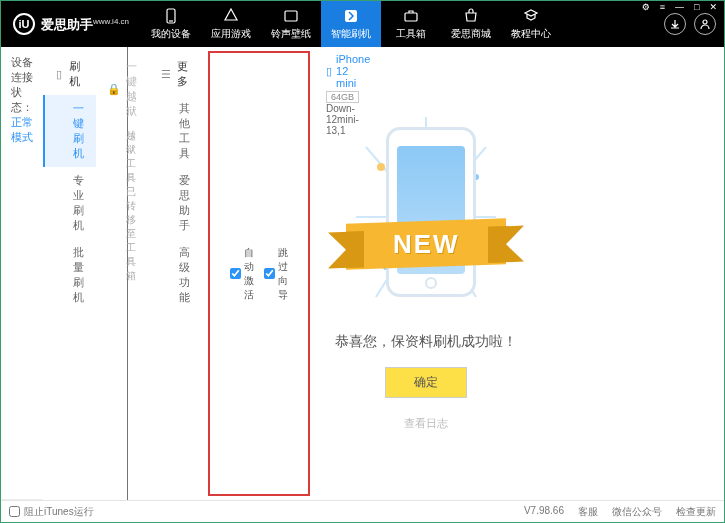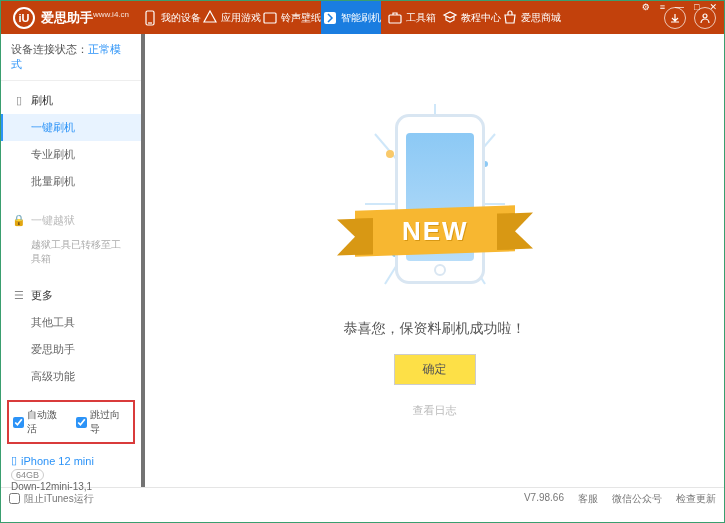--- a/index.html
+++ b/index.html
@@ -1,47 +1,47 @@
 <!DOCTYPE html>
 <html><head>
 <meta charset="utf-8">
 <style>
 *{margin:0;padding:0;box-sizing:border-box;font-family:"Microsoft YaHei","PingFang SC",sans-serif}
 body{background:#fff;width:725px;height:523px;overflow:hidden;border:1px solid #3a9e6f}
-.titlebar{height:33px;background:#c2410c;display:flex;align-items:center;color:#fff}
+.titlebar{height:46px;background:#000000;display:flex;align-items:center;color:#fff}
 .logo-area{display:flex;align-items:center;padding:0 12px;gap:6px}
 .logo-circle{width:22px;height:22px;border:2px solid #fff;border-radius:50%;display:flex;align-items:center;justify-content:center;font-size:11px;font-weight:bold}
 .logo-text{display:flex;flex-direction:row;line-height:1}
 .logo-title{font-size:13px;font-weight:bold}
 .logo-url{font-size:8px;opacity:.85}
 .nav{display:flex;flex:1;height:100%}
-.nav-item{width:60px;display:flex;flex-direction:row;align-items:center;justify-content:center;gap:2px;font-size:10px;cursor:pointer}
+.nav-item{width:60px;display:flex;flex-direction:column;align-items:center;justify-content:center;gap:2px;font-size:10px;cursor:pointer}
 .nav-item.active{background:#1a7de0}
 .nav-icon{width:18px;height:18px;display:flex;align-items:center;justify-content:center}
 .title-right{display:flex;align-items:center;gap:4px;padding-right:8px}
 .circle-btn{width:22px;height:22px;border:1.5px solid rgba(255,255,255,.7);border-radius:50%;display:flex;align-items:center;justify-content:center;cursor:pointer;margin-left:4px}
 .win-controls{position:absolute;top:2px;right:6px;display:flex;gap:6px;font-size:9px;color:#fff}
 .win-controls span{cursor:pointer;padding:0 2px}
 .body-area{display:flex;height:calc(100% - 46px - 22px)}
-.sidebar{width:144px;border-right:4px solid #737373;display:flex;flex-direction:column;font-size:11px;color:#555}
+.sidebar{width:127px;border-right:1px solid #737373;display:flex;flex-direction:row;font-size:11px;color:#555}
 .status-row{padding:8px 10px;border-bottom:1px solid #eee;font-size:11px}
 .status-val{color:#2c93f7}
 .side-section{padding:6px 0}
 .side-header{display:flex;align-items:center;gap:6px;padding:6px 12px;color:#333;font-size:11px}
 .side-header .sicon{width:12px;height:12px;display:flex;align-items:center;justify-content:center;color:#888}
 .side-item{padding:6px 12px 6px 30px;cursor:pointer;color:#666}
 .side-item.active{background:#e8f3ff;color:#2c93f7;border-left:2px solid #2c93f7;padding-left:28px}
 .side-note{padding:4px 12px 4px 30px;color:#aaa;font-size:10px;line-height:1.4}
 .lock-header{color:#bbb}
-.checkbox-row{border:2px solid #d93b3b;margin:4px 6px;padding:6px 4px;display:flex;gap:10px;font-size:10px}
+.checkbox-row{border:2px solid #d93b3b;margin:4px 6px;padding:6px 20px;display:flex;gap:10px;font-size:10px}
 .chk{display:flex;align-items:center;gap:3px;cursor:pointer}
 .chk input{accent-color:#2c93f7;width:11px;height:11px}
 .device-block{padding:6px 10px;font-size:10px;color:#666}
 .device-name{color:#2c93f7;font-size:11px;display:flex;align-items:center;gap:4px}
-.storage-badge{display:inline-block;border:1px solid #ccc;border-radius:6px;padding:0 4px;font-size:9px;color:#888;margin-top:2px}
+.storage-badge{display:inline-block;border:1px solid #ccc;border-radius:0;padding:0 4px;font-size:9px;color:#888;margin-top:2px}
 .main{flex:1;display:flex;flex-direction:column;align-items:center;justify-content:center;position:relative}
 .phone-illus{width:140px;height:200px;position:relative;margin-bottom:16px}
 .phone-body{position:absolute;left:30px;top:10px;width:90px;height:170px;background:#fff;border:3px solid #d9e6f2;border-radius:14px}
 .phone-screen{position:absolute;left:8px;top:16px;right:8px;bottom:20px;background:linear-gradient(#8cc9f5,#b8ddf9);border-radius:4px}
 .phone-home{position:absolute;bottom:5px;left:50%;transform:translateX(-50%);width:12px;height:12px;border:2px solid #d9e6f2;border-radius:50%}
 .burst{position:absolute;width:100%;height:100%;z-index:-1}
 .ribbon{position:absolute;bottom:50px;left:-10px;right:-10px;height:46px;background:#f7b731;display:flex;align-items:center;justify-content:center;transform:skewY(-2deg)}
 .ribbon-text{font-size:26px;font-weight:900;color:#fff;letter-spacing:2px;text-shadow:1px 1px 0 #d89814;transform:skewY(2deg)}
 .ribbon:before,.ribbon:after{content:"";position:absolute;top:8px;width:0;height:0;border:18px solid #d89814}
 .ribbon:before{left:-18px;border-left-color:transparent}
@@ -114,34 +114,34 @@
           <svg width="16" height="16" viewBox="0 0 16 16" fill="none" stroke="#fff" stroke-width="1.2">
             <rect x="2" y="5" width="12" height="8" rx="1"></rect>
             <path d="M6 5 V3 H10 V5"></path>
           </svg>
         </div>
         <span>工具箱</span>
       </div>
     <div class="nav-item">
         <div class="nav-icon">
           <svg width="16" height="16" viewBox="0 0 16 16" fill="none" stroke="#fff" stroke-width="1.2">
+            <path d="M3 5 H13 L12 13 H4 Z"></path>
+            <path d="M6 5 V3 a2 2 0 0 1 4 0 V5"></path>
+          </svg>
+        </div>
+        <span>爱思商城</span>
+      </div>
+    <div class="nav-item">
+        <div class="nav-icon">
+          <svg width="16" height="16" viewBox="0 0 16 16" fill="none" stroke="#fff" stroke-width="1.2">
             <path d="M2 5 L8 2 L14 5 L8 8 Z"></path>
             <path d="M4 6 V10 L8 12 L12 10 V6"></path>
           </svg>
         </div>
         <span>教程中心</span>
-      </div>
-    <div class="nav-item">
-        <div class="nav-icon">
-          <svg width="16" height="16" viewBox="0 0 16 16" fill="none" stroke="#fff" stroke-width="1.2">
-            <path d="M3 5 H13 L12 13 H4 Z"></path>
-            <path d="M6 5 V3 a2 2 0 0 1 4 0 V5"></path>
-          </svg>
-        </div>
-        <span>爱思商城</span>
       </div>
   </div>
   <div class="title-right">
     <div class="circle-btn">
         <svg width="12" height="12" viewBox="0 0 12 12" fill="none" stroke="#fff" stroke-width="1.2">
           <path d="M6 2 V8 M3 6 L6 9 L9 6 M2 10 H10"></path>
         </svg>
       </div>
     <div class="circle-btn">
         <svg width="12" height="12" viewBox="0 0 12 12" fill="none" stroke="#fff" stroke-width="1.2">

